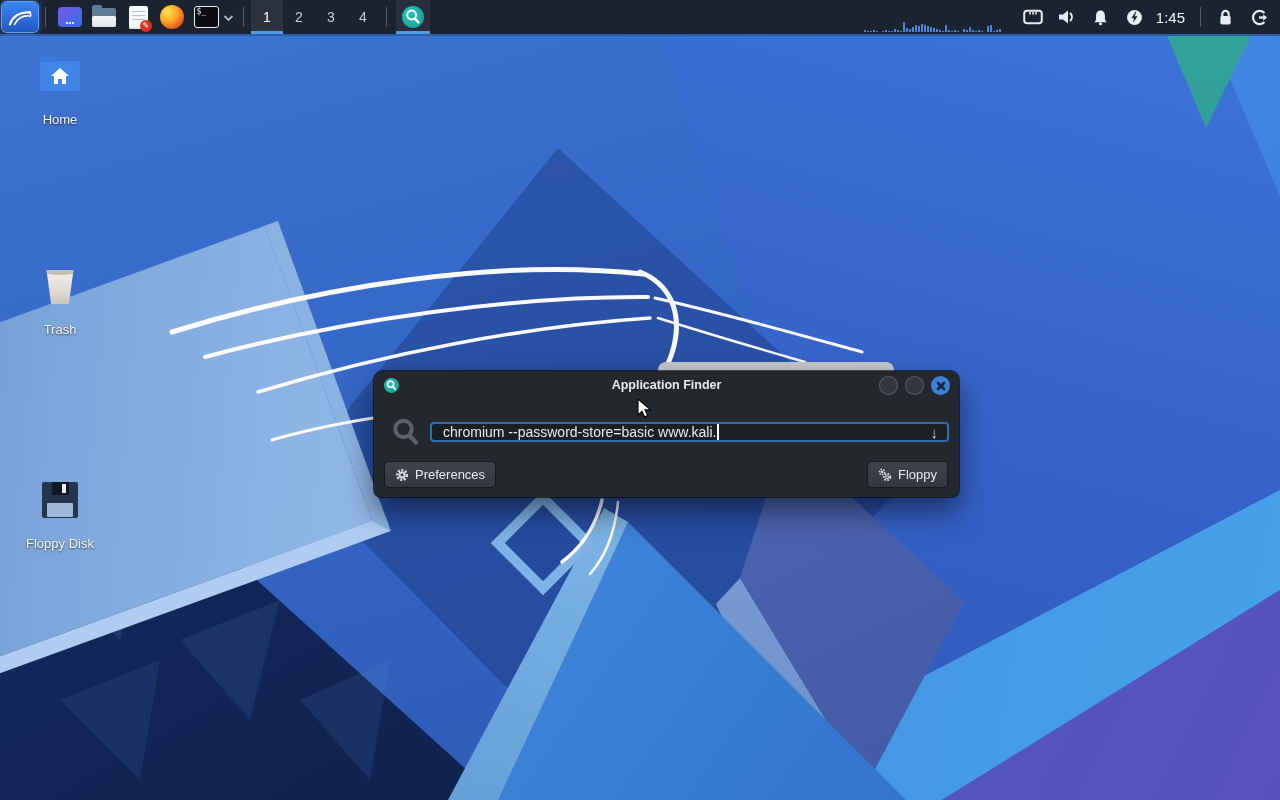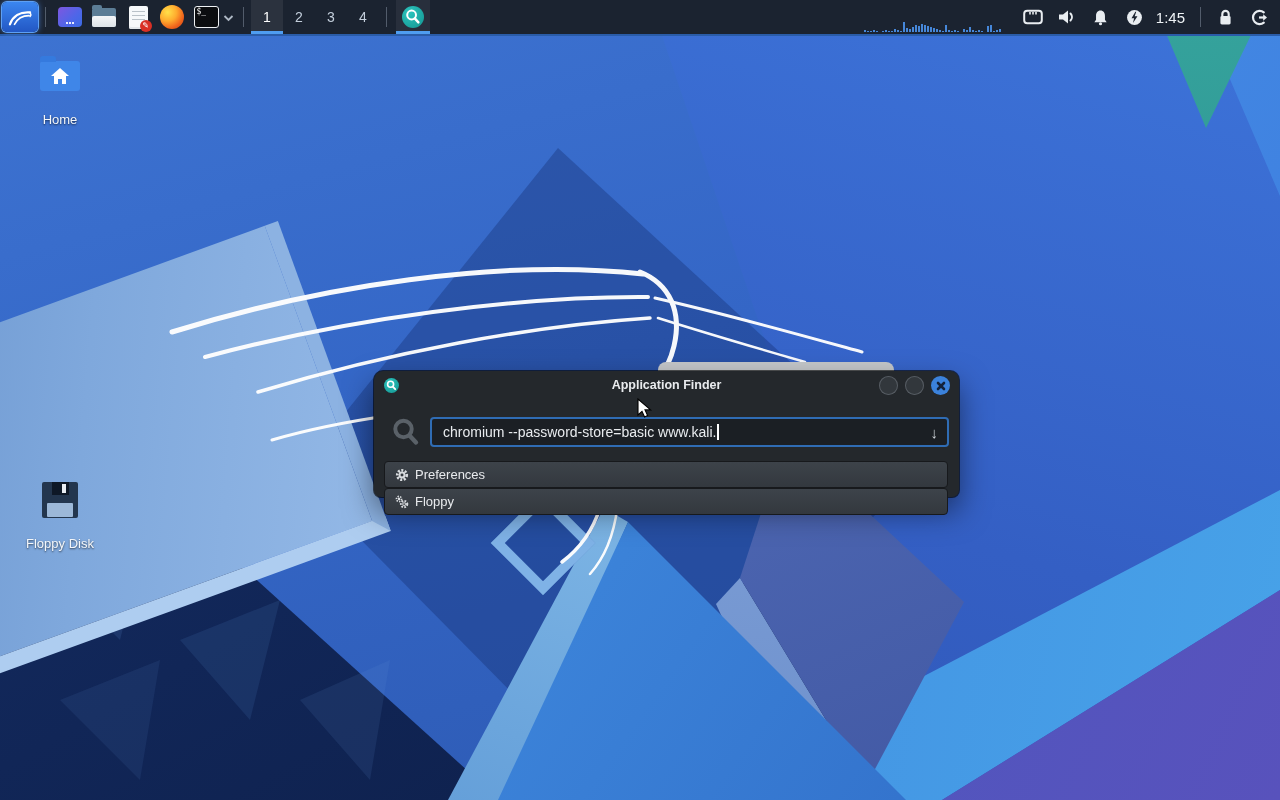--- a/index.html
+++ b/index.html
@@ -140,27 +140,27 @@
     text-align:center; font-size:12.5px; font-weight:bold; color:#e9ebee; cursor:default; }
   #af-appicon { position:absolute; left:10px; top:7px; width:15px; height:15px; }
   .wbtns { position:absolute; right:9px; top:5px; display:flex; gap:7px; }
   .wbtn { width:19px; height:19px; border-radius:50%; background:#32373c;
     box-shadow:inset 0 0 0 1px #565c63; cursor:pointer; }
   .wbtn.close { background:#3b82dc; box-shadow:none; display:flex; align-items:center;
     justify-content:center; }
   #af-search-row { position:absolute; top:44px; left:8px; right:10px; height:34px;
     display:flex; align-items:center; }
   #af-big-search { width:48px; display:flex; align-items:center; justify-content:center; }
-  #af-input { flex:1; height:30px; background:#1b1f24; border:2px solid #2f6cb4;
+  #af-input { flex:1; height:20px; background:#1b1f24; border:2px solid #2f6cb4;
     border-radius:4px; display:flex; align-items:center; padding:0 9px 0 11px;
     color:#e8ebee; font-size:14px; cursor:text; }
   #af-input .caret { width:1.5px; height:16px; background:#fff; margin-left:1px; }
   #af-input .dd { margin-left:auto; color:#d0d5da; font-size:15px; cursor:pointer; }
   #af-button-row { position:absolute; left:10px; right:11px; top:90px; display:flex;
-    justify-content:space-between;flex-direction:column; }
+    justify-content:space-between; }
   .af-btn { height:27px; background:linear-gradient(#3d434a,#33383e); border:1px solid #17191c;
     border-radius:4px; color:#e8eaed; font-size:13px; display:flex; align-items:center;
     gap:6px; padding:0 10px; cursor:pointer; }
 
   #cursor { position:absolute; left:637px; top:398px; z-index:60; pointer-events:none; }
 </style>
 </head>
 <body>
 
 <div id="desktop">
@@ -202,20 +202,26 @@
   <div class="dicon" style="top:54px">
     <div class="glyph">
       <div class="home-folder">
         <svg width="40" height="30" viewBox="0 0 40 30">
             <path d="M20 7 L29 15 H26 V23 H22 V18 H18 V23 H14 V15 H11 Z" fill="#fff"></path>
           </svg>
       </div>
     </div>
     <div class="lbl">Home</div>
   </div>
+  <div class="dicon" style="top:264px">
+    <div class="glyph">
+        <div class="trash"></div>
+      </div>
+    <div class="lbl">Trash</div>
+  </div>
   <div class="dicon" style="top:478px">
     <div class="glyph">
       <div class="floppy">
           <div class="label"></div>
         </div>
     </div>
     <div class="lbl">Floppy Disk</div>
   </div>
 
   <div id="behind-window"></div>

